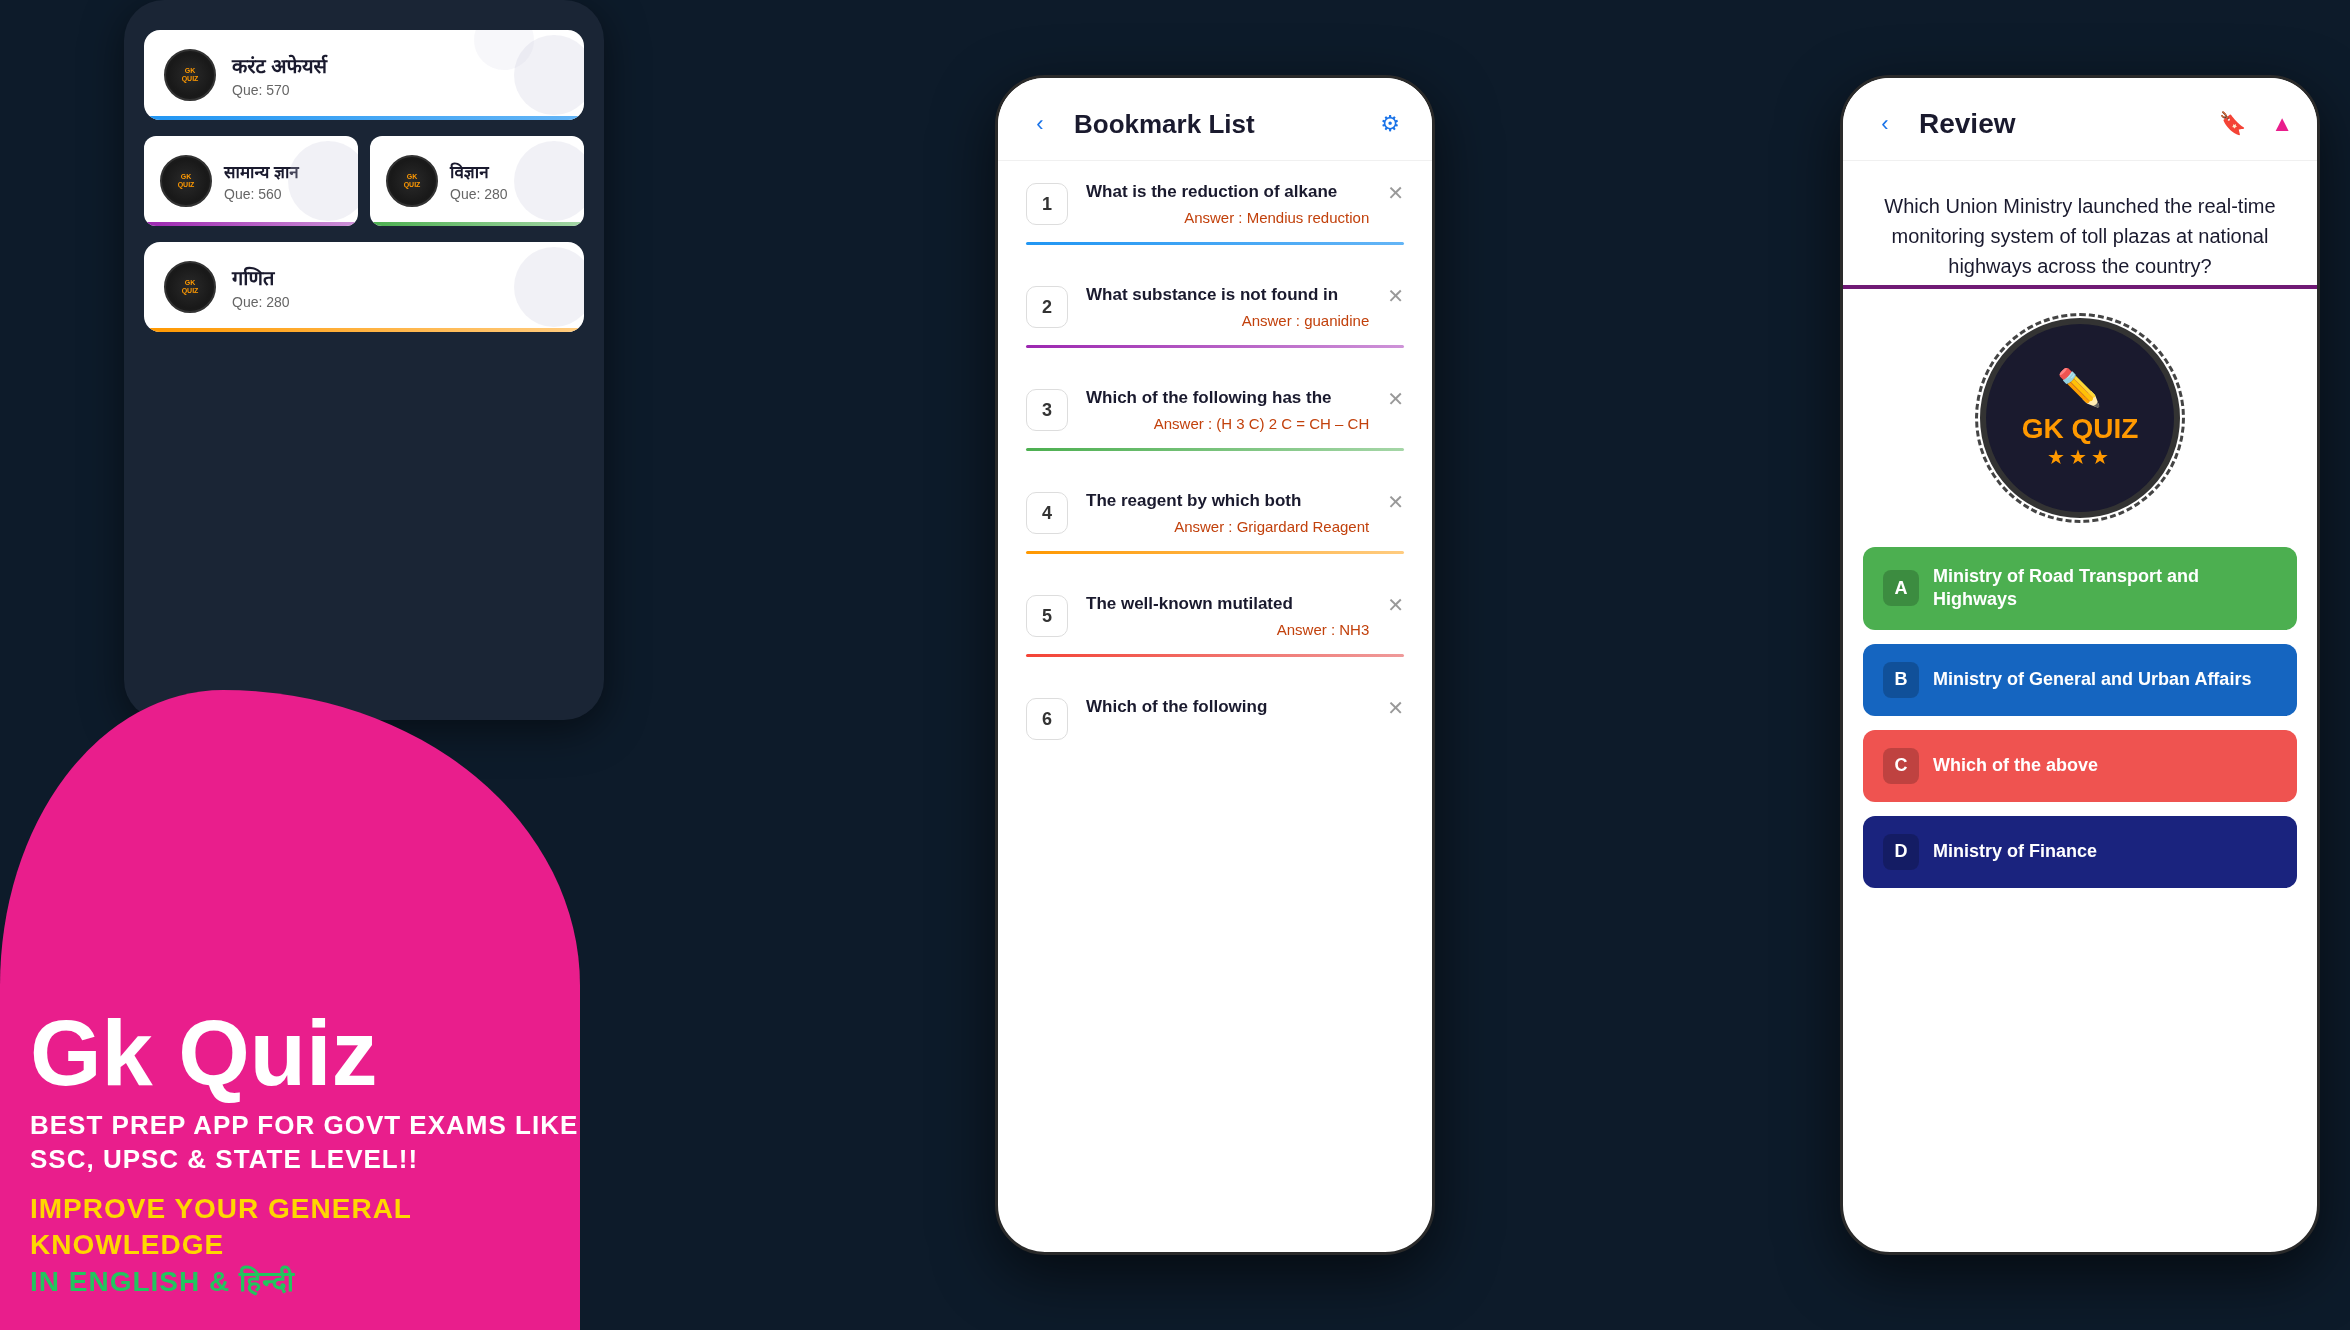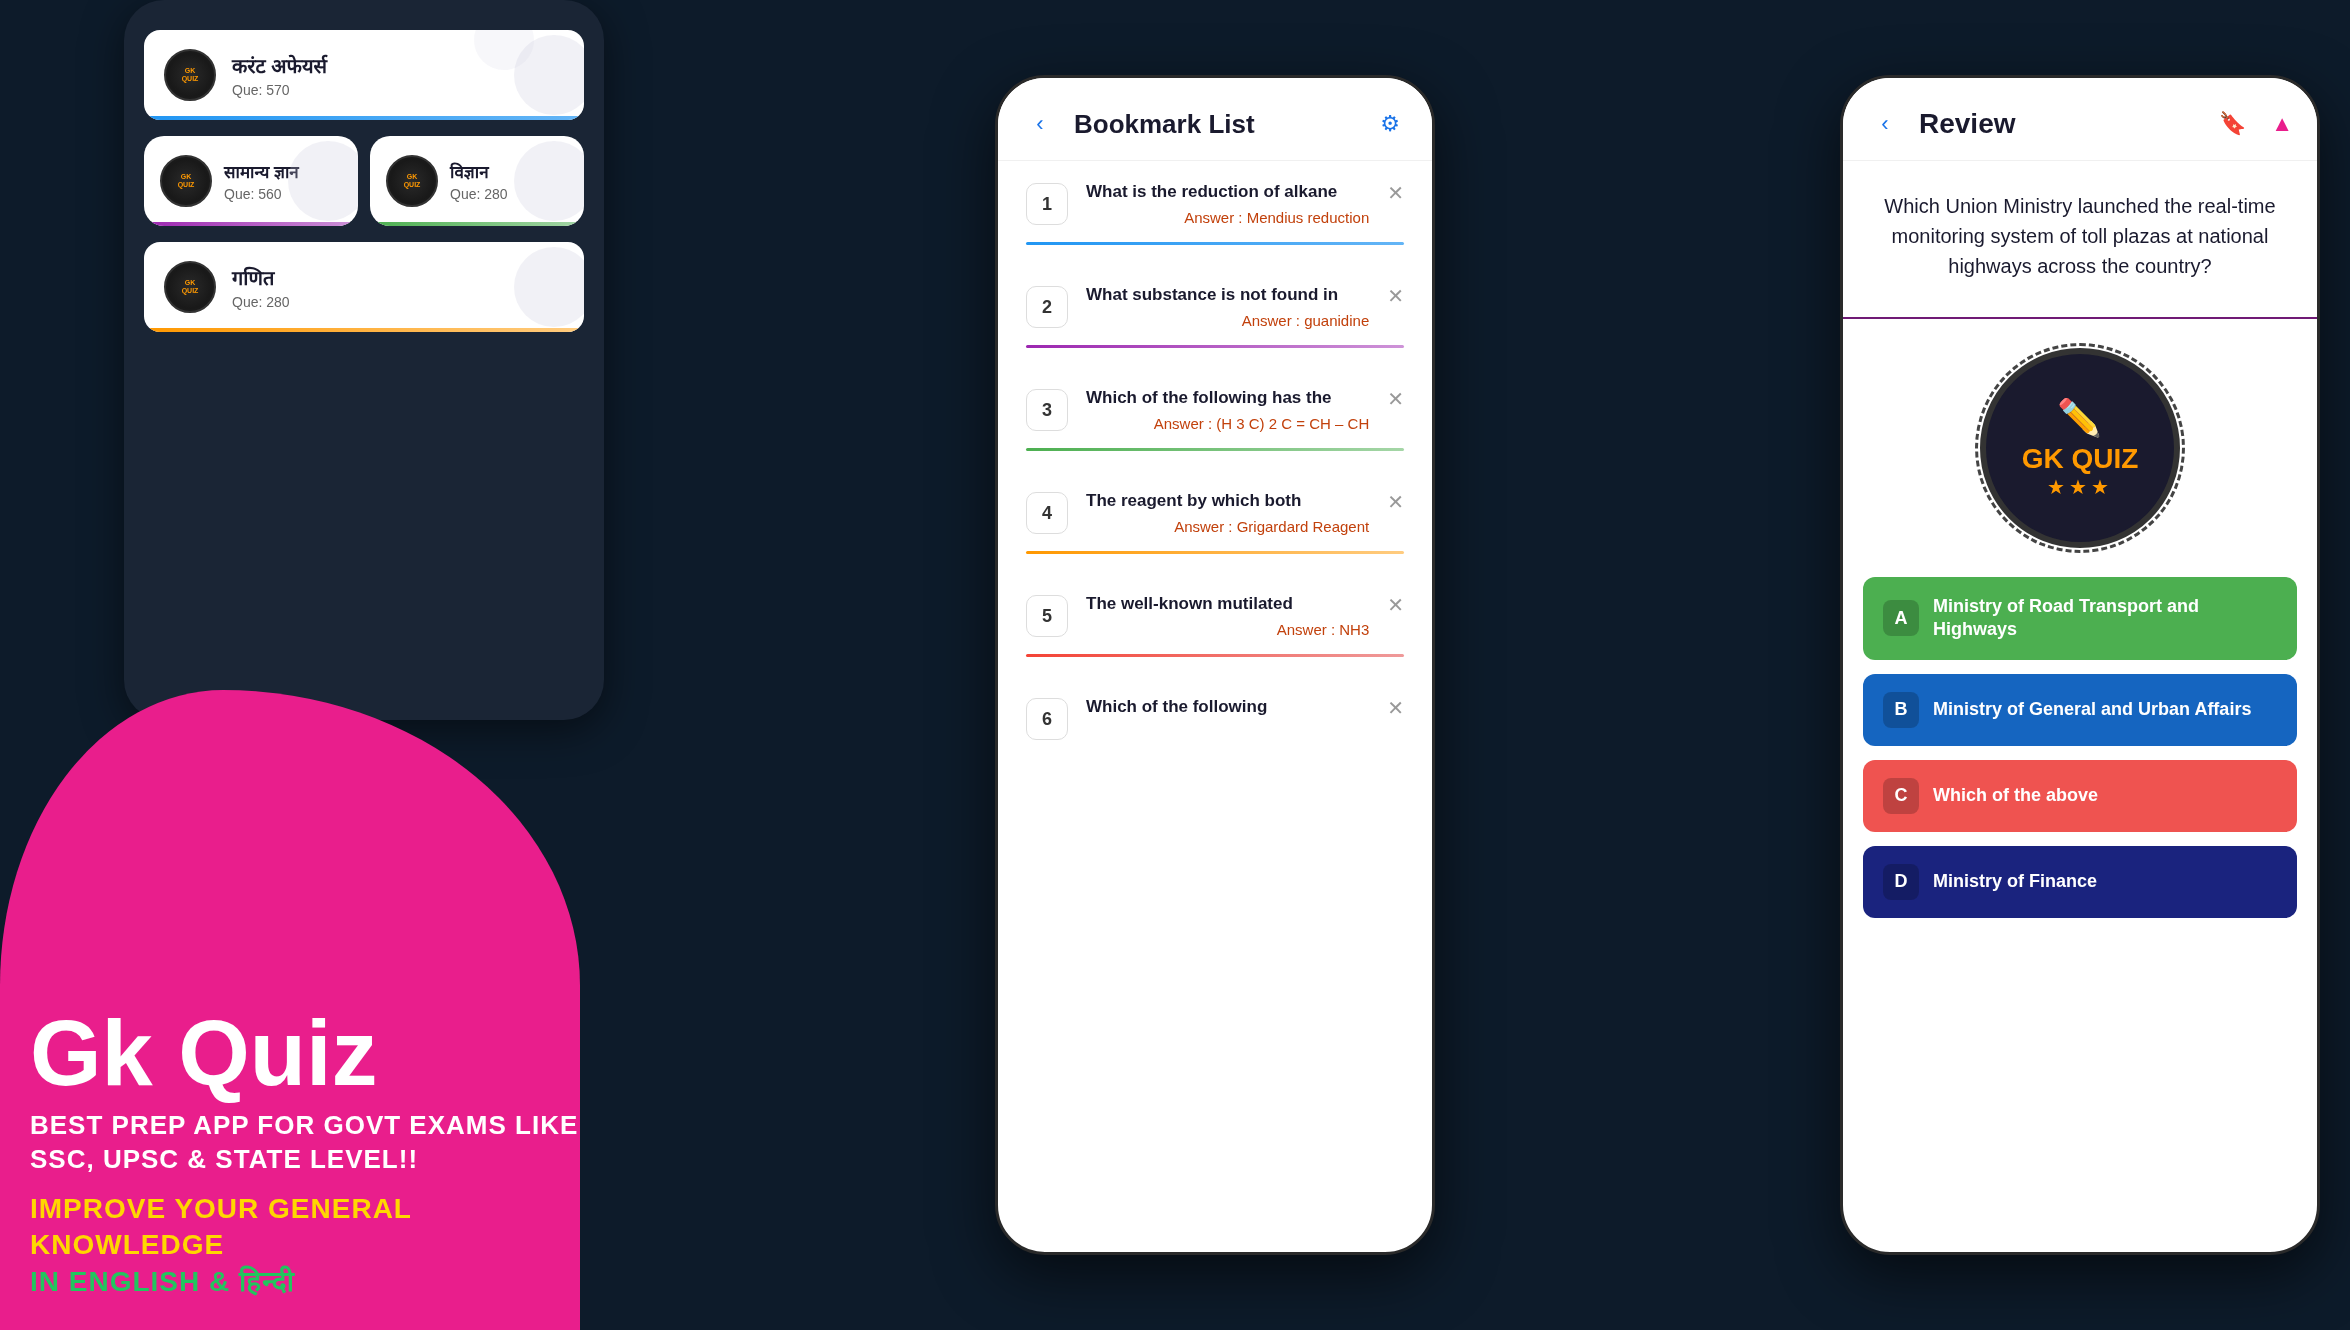--- a/index.html
+++ b/index.html
@@ -50,21 +50,21 @@
     }
 
     .card-row {
       display: flex;
       gap: 12px;
     }
 
     .card-half {
       flex: 1;
       background: white;
-      border-radius: 20px;
+      border-radius: 12px;
       padding: 18px 16px;
       display: flex;
       align-items: center;
       gap: 12px;
       position: relative;
       overflow: hidden;
       min-height: 90px;
     }
 
     .logo-circle {
@@ -360,23 +360,23 @@
       color: #1a73e8;
       margin-right: 8px;
     }
 
     .alert-icon-btn {
       font-size: 22px;
       color: #e91e8c;
     }
 
     .question-area {
-      padding: 30px 28px 36px;
+      padding: 30px 28px 4px;
       text-align: center;
-      border-bottom: 2px solid #701a75;
+      border-bottom: 4px solid #701a75;
     }
 
     .question-text {
       font-size: 20px;
       color: #1a1a2e;
       line-height: 1.5;
       font-weight: 500;
     }
 
     .logo-center {

